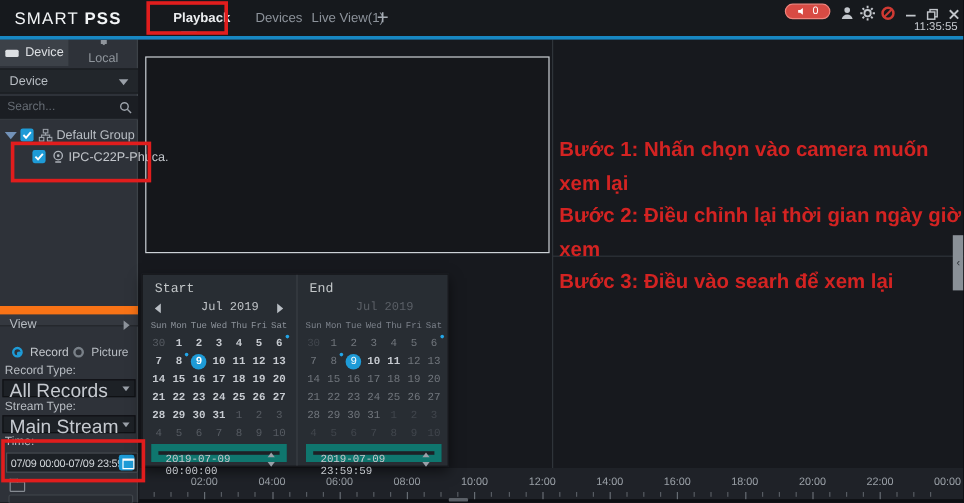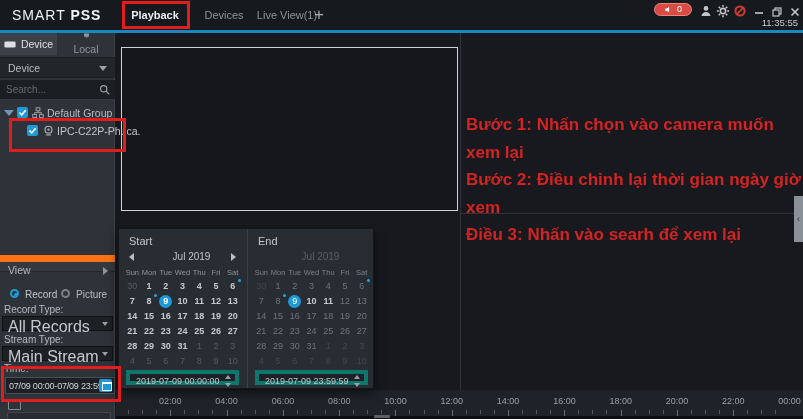--- a/index.html
+++ b/index.html
@@ -4,21 +4,21 @@
 <style>
   * { margin:0; padding:0; box-sizing:border-box; }
   body { background:#000; font-family:"Liberation Sans","DejaVu Sans",sans-serif; }
   .app { position:relative; width:803px; height:419px; background:#17191e; overflow:hidden;
          font-family:"Liberation Sans","DejaVu Sans",sans-serif; }
 
   
   .titlebar { position:absolute; left:0; top:0; width:803px; height:30px; background:#16191d; z-index:7; }
   .logo { position:absolute; left:12px; top:7px; color:#f2f4f6; font-size:14px; letter-spacing:1px; }
   .logo b { font-weight:bold; }
-  .ttab { position:absolute; top:0; height:18px; line-height:30px; text-align:center; font-size:11px;
+  .ttab { position:absolute; top:0; height:18px; line-height:30px; text-align:right; font-size:11px;
           color:#8d939b; cursor:pointer; }
   .ttab.active { color:#eceef0; font-weight:bold; }
   .tab-indicator { position:absolute; left:151px; top:26px; width:13px; height:2px; background:#1887c2; }
   .plus { position:absolute; left:314px; top:4px; color:#a6acb4; font-size:17px; line-height:22px; cursor:pointer; }
   .pill { position:absolute; left:654px; top:3px; width:38px; height:13px; border-radius:7px;
           background:#d84b44; border:1px solid #ef837c; display:flex; align-items:center; justify-content:center; gap:4px; }
   .pill span { color:#fff; font-size:9px; line-height:11px; }
   .tbicon { position:absolute; top:4px; width:14px; height:14px; cursor:pointer; }
   .winbtn { position:absolute; top:6px; width:12px; height:12px; cursor:pointer; }
   .clock { position:absolute; right:5px; top:17px; font-size:9.5px; color:#c9cdd2; }
@@ -83,21 +83,21 @@
              border:1px solid #cdd2d7; cursor:pointer; }
   .steps { position:absolute; left:350px; top:78px; right:2px; color:#d32322; font-weight:bold;
            font-size:17px; line-height:27.5px; }
   .steps p { margin:0; }
   .rhandle { position:absolute; left:678px; top:163px; width:9px; height:46px; background:#8a9097;
              color:#2c3036; font-size:9px; line-height:46px; text-align:center; cursor:pointer; }
 
   
   .calpop { position:absolute; left:118px; top:228px; width:256px; height:161px; background:#282d33;
             border:1px solid #14161a; box-shadow:0 4px 10px rgba(0,0,0,.5); z-index:5; }
-  .calhalf { position:absolute; top:0; width:127px; height:159px; }
+  .calhalf { position:absolute; top:0; width:127px; height:159px;font-family:Liberation Mono, monospace; }
   .calhalf.h2 { left:129px; }
   .caldiv { position:absolute; left:128px; top:0; width:1px; height:159px; background:#3a3f45; }
   .caltitle { position:absolute; left:10px; top:6px; font-size:11px; color:#c3c7c9; }
   .calnav { position:absolute; left:0; top:22px; width:127px; height:13px; }
   .calnav .my { position:absolute; left:2px; width:141px; text-align:center; font-size:10px; color:#c0c4c8; }
   .calhalf.h2 .calnav .my { color:#5a5f66; }
   .navarr { position:absolute; top:2px; width:0; height:0; border-top:4px solid transparent;
             border-bottom:4px solid transparent; cursor:pointer; }
   .navarr.prev { left:10px; border-right:5px solid #b9bec4; }
   .navarr.next { right:10px; border-left:5px solid #b9bec4; }
@@ -111,21 +111,21 @@
   .cd.sel::before { content:""; position:absolute; left:50%; top:50%; width:13px; height:13px;
                     margin:-6.5px 0 0 -6.5px; border-radius:50%; background:#1e9bd7; z-index:-1; }
   .cd { z-index:0; }
   .cd .dot { position:absolute; right:0px; top:0px; width:3px; height:3px; border-radius:50%; background:#23a6e8; }
   .cal-grid.end .cd { color:#70757c; font-weight:normal; }
   .cal-grid.end .cd.out { color:#41464d; }
   .cal-grid.end .cd.bright { color:#c6cad0; font-weight:bold; }
   .cal-grid.end .ch { color:#7b818a; }
   .cal-grid.end .cd.sel { color:#fff; }
   .caltime { position:absolute; left:7px; top:141px; width:113px; height:15px; background:#1d2126;
-             border:4px solid #0f766e; }
+             border:6px solid #0f766e; }
   .caltime .val { position:absolute; left:6px; top:2px; font-size:9px; color:#c3c7cc; }
   .spin { position:absolute; right:3px; top:1px; width:8px; height:12px; cursor:pointer; }
   .spin::before { content:""; position:absolute; left:1px; top:0; border-left:3.5px solid transparent;
                   border-right:3.5px solid transparent; border-bottom:4px solid #9aa0a8; }
   .spin::after { content:""; position:absolute; left:1px; bottom:0; border-left:3.5px solid transparent;
                  border-right:3.5px solid transparent; border-top:4px solid #9aa0a8; }
 
   
   .timeline { position:absolute; left:116px; top:390px; width:687px; height:29px; background:#1f2228; z-index:2; }
   .tl-label { position:absolute; top:6px; width:34px; text-align:center; font-size:9px; color:#9aa0a7; }
@@ -288,21 +288,21 @@
   </div>
 
   <div class="main">
     <div class="vdiv"></div>
     <div class="hdiv"></div>
     <div class="selpane"></div>
 
     <div class="steps">
       <p>Bước 1: Nhấn chọn vào camera muốn xem lại</p>
       <p>Bước 2: Điều chỉnh lại thời gian ngày giờ xem</p>
-      <p>Điều 3: Nhấn vào searh để xem lại</p>
+      <p>Bước 3: Điều vào searh để xem lại</p>
     </div>
 
     <div class="rhandle">‹</div>
   </div>
 
   <div class="calpop">
     <div class="caldiv"></div>
 
     <div class="calhalf h1" style="left:0;">
       <div class="caltitle">Start</div>

